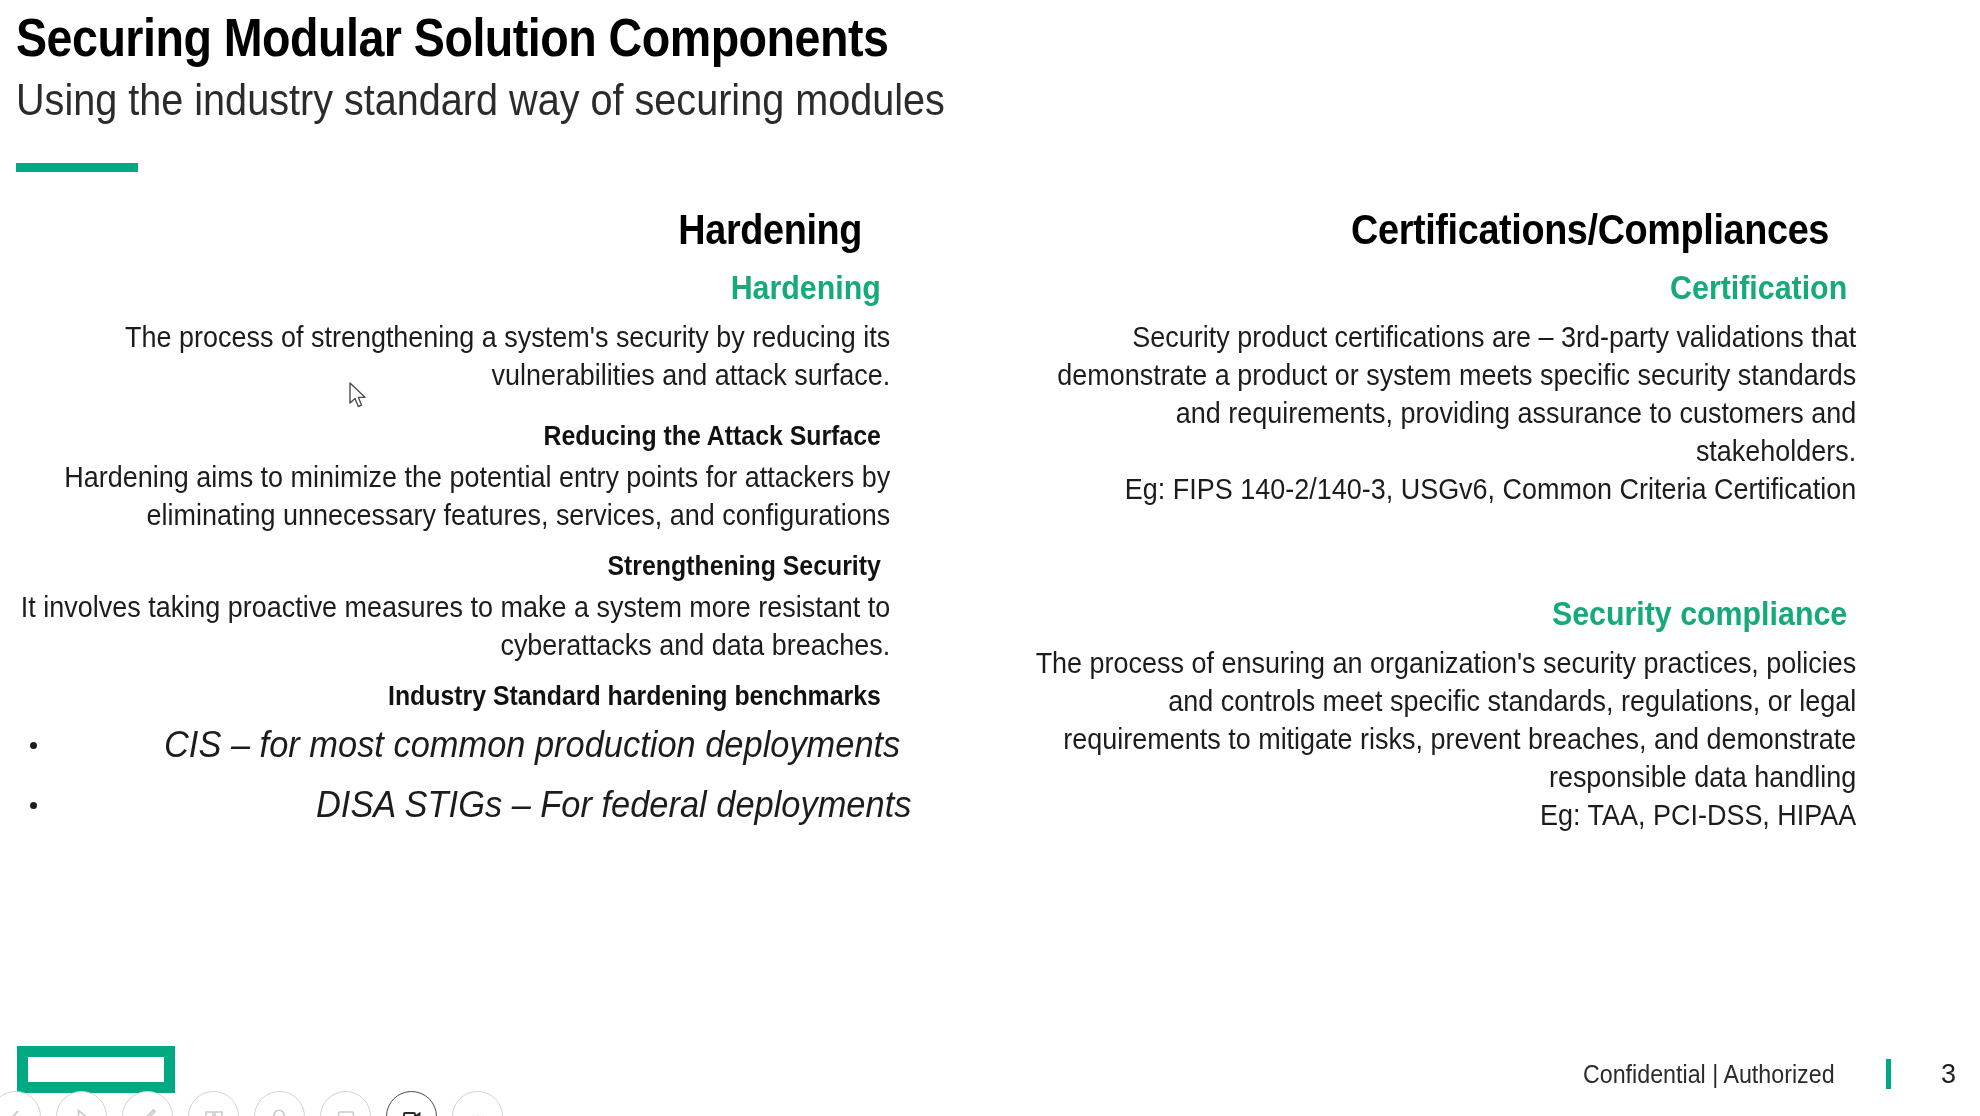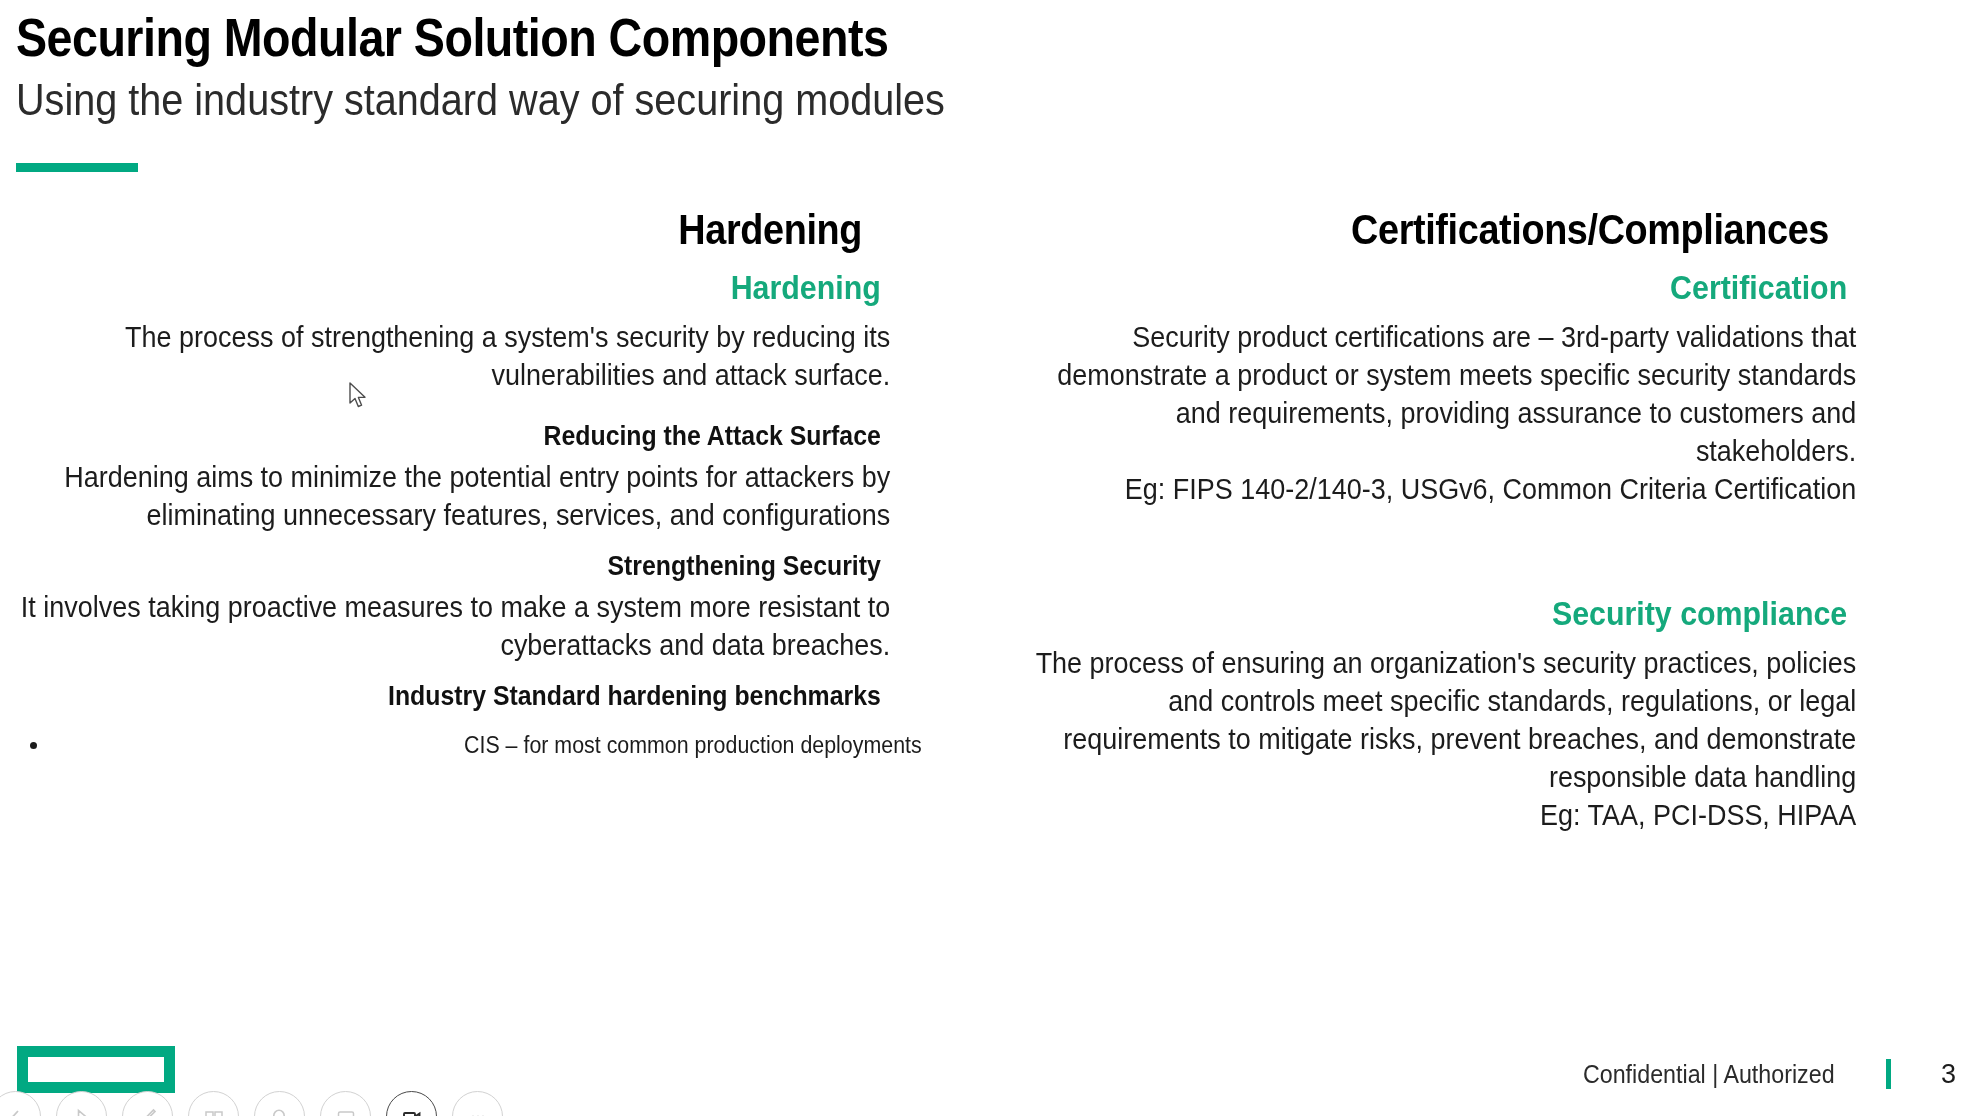--- a/index.html
+++ b/index.html
@@ -118,25 +118,26 @@
 
   
   ul.bullets {
     list-style: none;
     margin: 14px 0 0 0;
     padding: 0;
   }
   ul.bullets li {
     position: relative;
     font-family: "Liberation Sans Narrow", "Liberation Sans", sans-serif;
-    font-size: 23px;
+    font-size: 37px;
     line-height: 34px;
     color: #1c1c1c;
     padding-left: 38px;
     margin-bottom: 26px;
+    font-style: italic;
   }
   ul.bullets li .btxt {
     display: inline-block;
     transform: scaleX(0.93);
     transform-origin: left center;
   }
   ul.bullets li::before {
     content: "";
     position: absolute;
     left: 14px;
@@ -252,20 +253,21 @@
 
     <div class="bold-lead">Strengthening Security</div>
     <p class="body-text">It involves taking proactive measures to make a system more resistant to cyberattacks and data breaches.</p>
 
     <div class="gap-sm"></div>
 
     <div class="bold-lead">Industry Standard hardening benchmarks</div>
 
     <ul class="bullets">
       <li><span class="btxt">CIS – for most common production deployments</span></li>
+      <li><span class="btxt">DISA STIGs – For federal deployments</span></li>
     </ul>
   </div>
 
   <div class="col col-right">
     <div class="col-heading">Certifications/Compliances</div>
 
     <div class="sub-heading">Certification</div>
     <p class="body-text">Security product certifications are – 3rd-party validations that demonstrate a product or system meets specific security standards and requirements, providing assurance to customers and stakeholders.</p>
     <p class="body-text">Eg: FIPS 140-2/140-3, USGv6, Common Criteria Certification</p>
 

